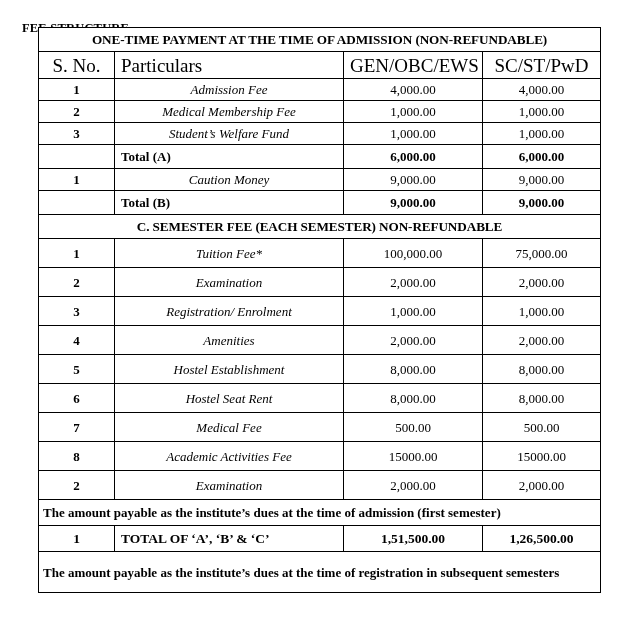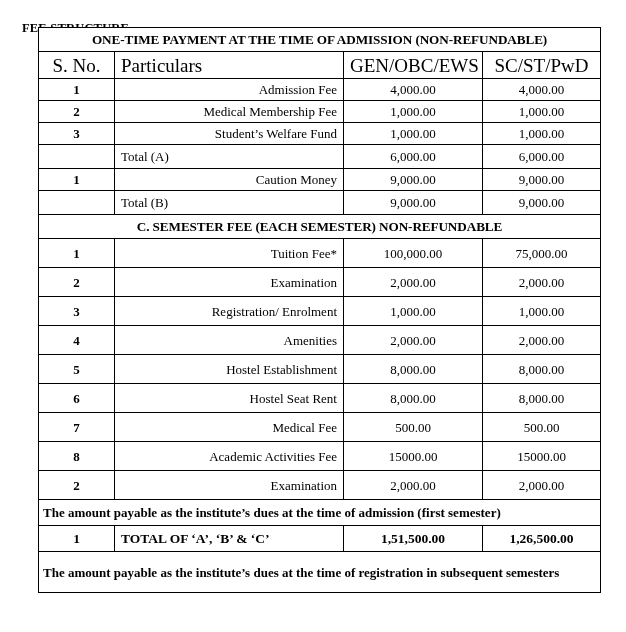--- a/index.html
+++ b/index.html
@@ -75,31 +75,32 @@
   }
 
   .r-item td {
     height: 21px;
   }
   .r-item td.sno {
     text-align: center;
     font-weight: bold;
   }
   .r-item td.part {
-    text-align: right;
+    text-align: center;
+    font-style: italic;
   }
   .r-item td.num {
     text-align: center;
   }
 
   .r-sem td { height: 28px; }
 
   .r-total td {
     height: 23px;
-    font-weight: normal;
+    font-weight: bold;
   }
   .r-total td.part { text-align: left; }
   .r-total td.num  { text-align: center; }
   .r-total td.sno  { text-align: center; }
 
   .r-note td {
     text-align: left;
     font-weight: bold;
     font-size: 13px;
     line-height: 17px;

